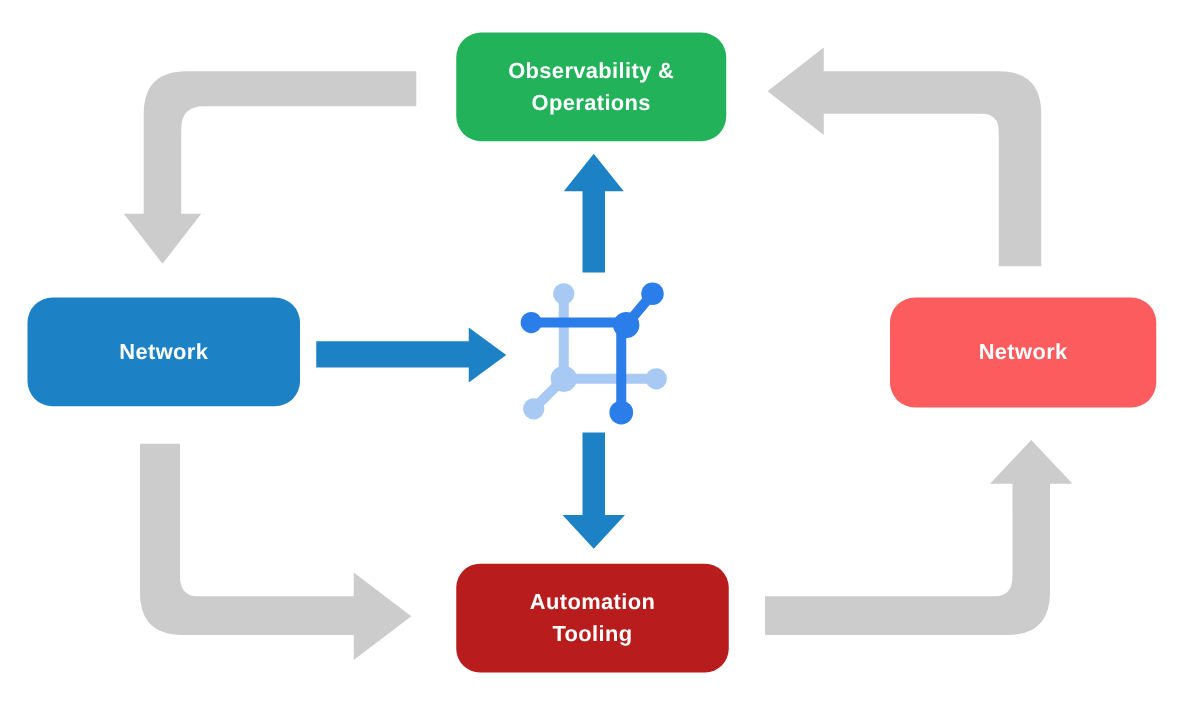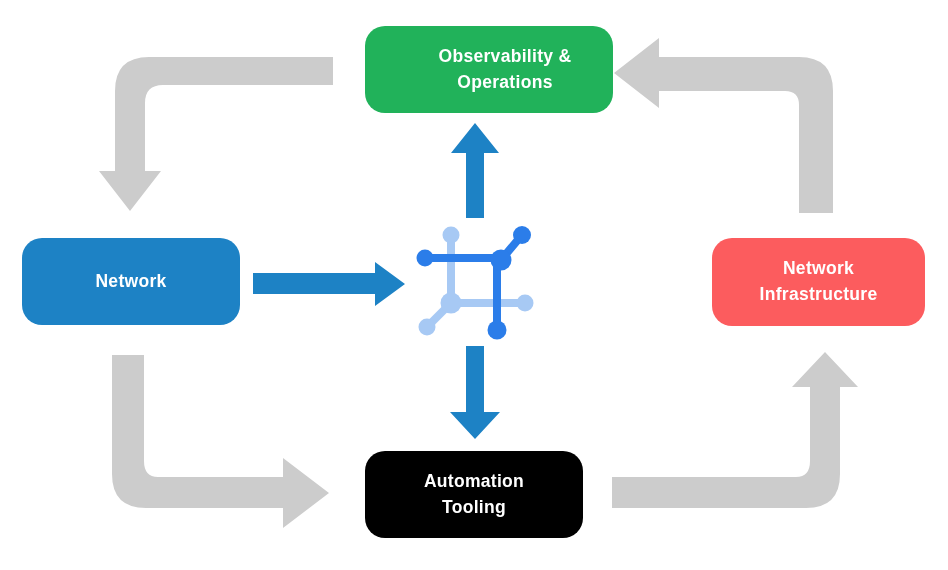--- a/index.html
+++ b/index.html
@@ -72,32 +72,31 @@
       <line x1="10" y1="33" x2="86" y2="33" stroke="#2b7de9"></line>
       <line x1="86" y1="35" x2="107" y2="10" stroke="#2b7de9"></line>
       <line x1="82" y1="35" x2="82" y2="105" stroke="#2b7de9"></line>
       <circle stroke="none" cx="10" cy="33" r="8.5" fill="#2b7de9"></circle>
       <circle stroke="none" cx="107" cy="10" r="9" fill="#2b7de9"></circle>
       <circle stroke="none" cx="82" cy="105" r="9.5" fill="#2b7de9"></circle>
       <circle stroke="none" cx="86" cy="35" r="10.5" fill="#2b7de9"></circle>
     </g>
   </svg>
 
-  <div class="node node-observability" style="background-color: rgb(33, 178, 90); padding-left: 32px;">
+  <div class="node node-observability" style="background-color: rgb(33, 178, 90);">
     <span>Observability &amp;</span>
     <span>Operations</span>
   </div>
 
   <div class="node node-operations" style="background-color: rgb(29, 130, 197);">
     <span>Network</span>
   </div>
 
   <div class="node node-infrastructure" style="background-color: rgb(252, 92, 94);">
     <span>Network</span>
-    <span>Infrastructure</span>
   </div>
 
-  <div class="node node-tooling" style="background-color: #000000;">
+  <div class="node node-tooling" style="background-color: #b91c1c; border-radius: 19px;">
     <span>Automation</span>
     <span>Tooling</span>
   </div>
 
 </div>
 
 </body></html>

